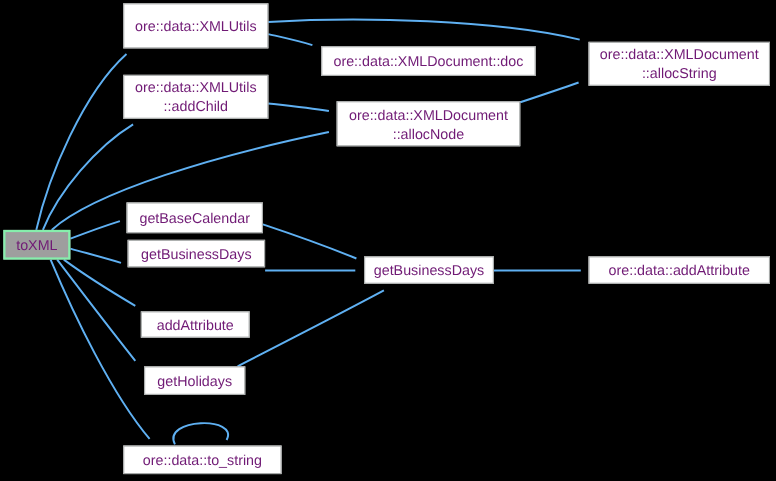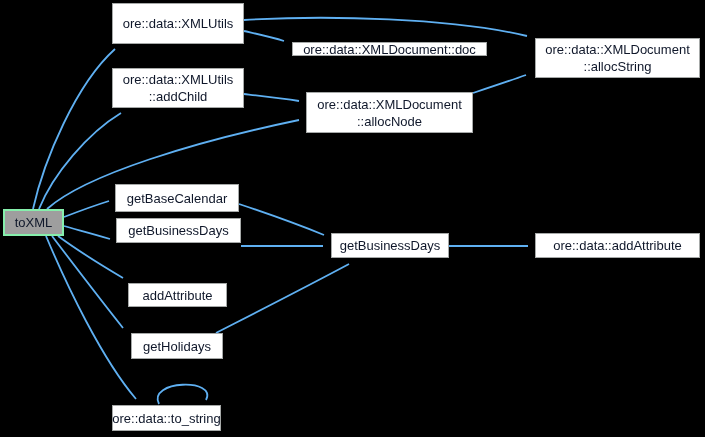--- a/index.html
+++ b/index.html
@@ -24,21 +24,21 @@
   }
   #edge-layer path {
     fill: none;
     stroke-width: 1.8px;
   }
   .node {
     position: absolute;
     box-sizing: border-box;
     background: #ffffff;
     border: 1.5px solid #a6a9a8;
-    color: #0f172a;
+    color: #701a75;
     font-size: 13px;
     line-height: 17px;
     display: flex;
     flex-direction: column;
     align-items: center;
     justify-content: center;
     text-align: center;
     white-space: nowrap;
     cursor: pointer;
   }
@@ -84,21 +84,21 @@
       <div class="node highlight" style="left: 3px; top: 209px; width: 61px; height: 27px;">
         <span>toXML</span>
       </div>
       <div class="node" style="left: 112px; top: 3px; width: 132px; height: 41px;">
         <span>ore::data::XMLUtils</span>
       </div>
       <div class="node" style="left: 112px; top: 68px; width: 132px; height: 40px;">
         <span>ore::data::XMLUtils</span>
         <span>::addChild</span>
       </div>
-      <div class="node" style="left: 292px; top: 42px; width: 195px; height: 14px;">
+      <div class="node" style="left: 292px; top: 42px; width: 195px; height: 27px;">
         <span>ore::data::XMLDocument::doc</span>
       </div>
       <div class="node" style="left: 535px; top: 38px; width: 165px; height: 40px;">
         <span>ore::data::XMLDocument</span>
         <span>::allocString</span>
       </div>
       <div class="node" style="left: 306px; top: 92px; width: 167px; height: 41px;">
         <span>ore::data::XMLDocument</span>
         <span>::allocNode</span>
       </div>
@@ -107,21 +107,21 @@
       </div>
       <div class="node" style="left: 116px; top: 218px; width: 125px; height: 25px;">
         <span>getBusinessDays</span>
       </div>
       <div class="node" style="left: 128px; top: 283px; width: 99px; height: 24px;">
         <span>addAttribute</span>
       </div>
       <div class="node" style="left: 131px; top: 333px; width: 92px; height: 26px;">
         <span>getHolidays</span>
       </div>
-      <div class="node" style="left: 112px; top: 405px; width: 109px; height: 26px;">
+      <div class="node" style="left: 112px; top: 405px; width: 144px; height: 26px;">
         <span>ore::data::to_string</span>
       </div>
       <div class="node" style="left: 331px; top: 233px; width: 118px; height: 25px;">
         <span>getBusinessDays</span>
       </div>
       <div class="node" style="left: 535px; top: 233px; width: 165px; height: 25px;">
         <span>ore::data::addAttribute</span>
       </div>
     </div>
 </div>

